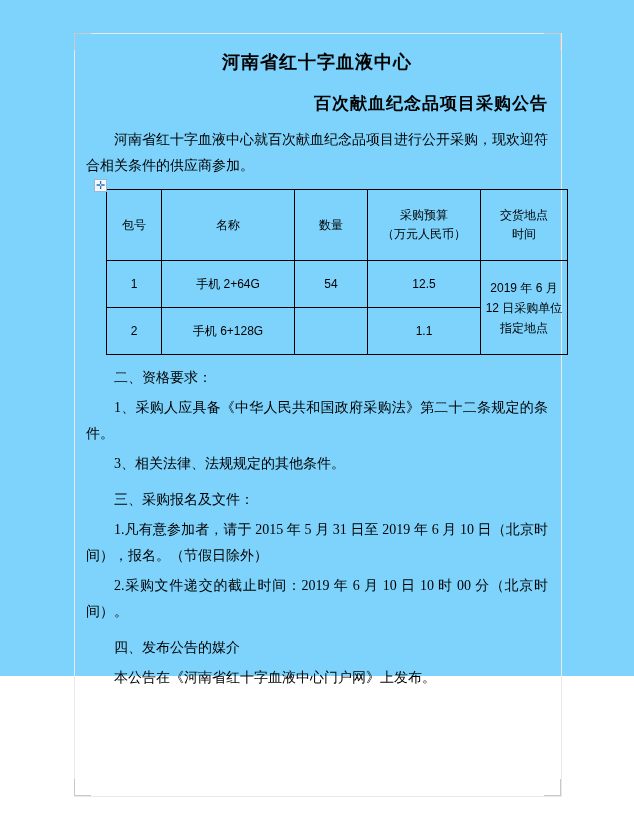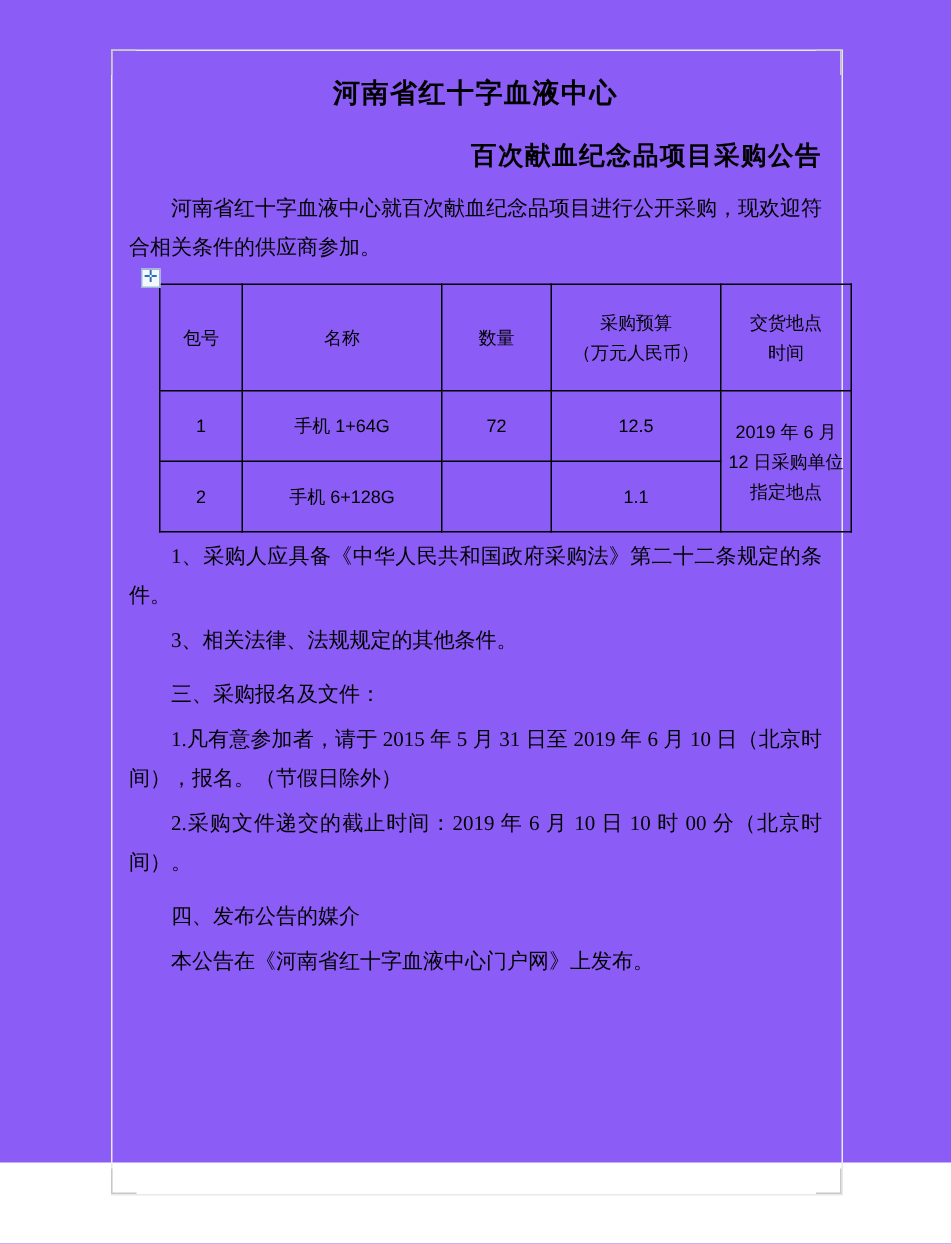--- a/index.html
+++ b/index.html
@@ -10,23 +10,23 @@
     width: 634px;
     height: 829px;
     background: #ffffff;
     font-family: "Liberation Serif", "DejaVu Serif", serif;
     color: #000000;
     overflow: hidden;
   }
   .page {
     position: relative;
     width: 634px;
-    height: 775px;
+    height: 676px;
     box-sizing: border-box;
-    background: #8b5cf6;
+    background: #7dd3fc;
   }
   
   .page-frame {
     position: absolute;
     left: 74px;
     top: 33px;
     width: 486px;
     height: 762px;
     border: 1px solid #e9e9e9;
     pointer-events: none;
@@ -128,20 +128,21 @@
     height: 38px;
   }
   .col-1 { width: 48px; }
   .col-2 { width: 126px; }
   .col-3 { width: 66px; margin-left: 48px; }
   .col-4 { width: 106px; }
   .col-5 { width: 80px; }
   .hd-sub {
     display: block;
     font-size: 12px;
+    font-family: Liberation Mono, monospace;
   }
   .tight { line-height: 18px; }
 </style>
 </head>
 <body>
 
 <div class="page">
 
   <div class="page-frame"></div>
   <div class="corner tl"></div>
@@ -177,35 +178,36 @@
             </td>
             <td class="col-5">
               <span>交货地点</span>
               <span class="hd-sub">时间</span>
             </td>
           </tr>
         </thead>
         <tbody>
           <tr>
             <td class="col-1">1</td>
-            <td class="col-2">手机   1+64G</td>
-            <td class="col-3">72</td>
+            <td class="col-2">手机   2+64G</td>
+            <td class="col-3">54</td>
             <td class="col-4">12.5</td>
             <td class="col-5 tight" rowspan="2">2019 年 6 月 12 日采购单位指定地点</td>
           </tr>
           <tr>
             <td class="col-1">2</td>
             <td class="col-2">手机   6+128G</td>
             <td class="col-3"></td>
             <td class="col-4">1.1</td>
           </tr>
         </tbody>
       </table>
     </div>
 
+    <p class="section">二、资格要求：</p>
     <p class="item">1、采购人应具备《中华人民共和国政府采购法》第二十二条规定的条件。</p>
     <p class="item">3、相关法律、法规规定的其他条件。</p>
 
     <p class="section">三、采购报名及文件：</p>
     <p class="item">1.凡有意参加者，请于 2015 年 5 月 31 日至 2019 年 6 月 10 日（北京时间），报名。（节假日除外）</p>
     <p class="item">2.采购文件递交的截止时间：2019 年 6 月 10 日 10 时 00 分（北京时间）。</p>
 
     <p class="section">四、发布公告的媒介</p>
     <p class="item">本公告在《河南省红十字血液中心门户网》上发布。</p>
 

